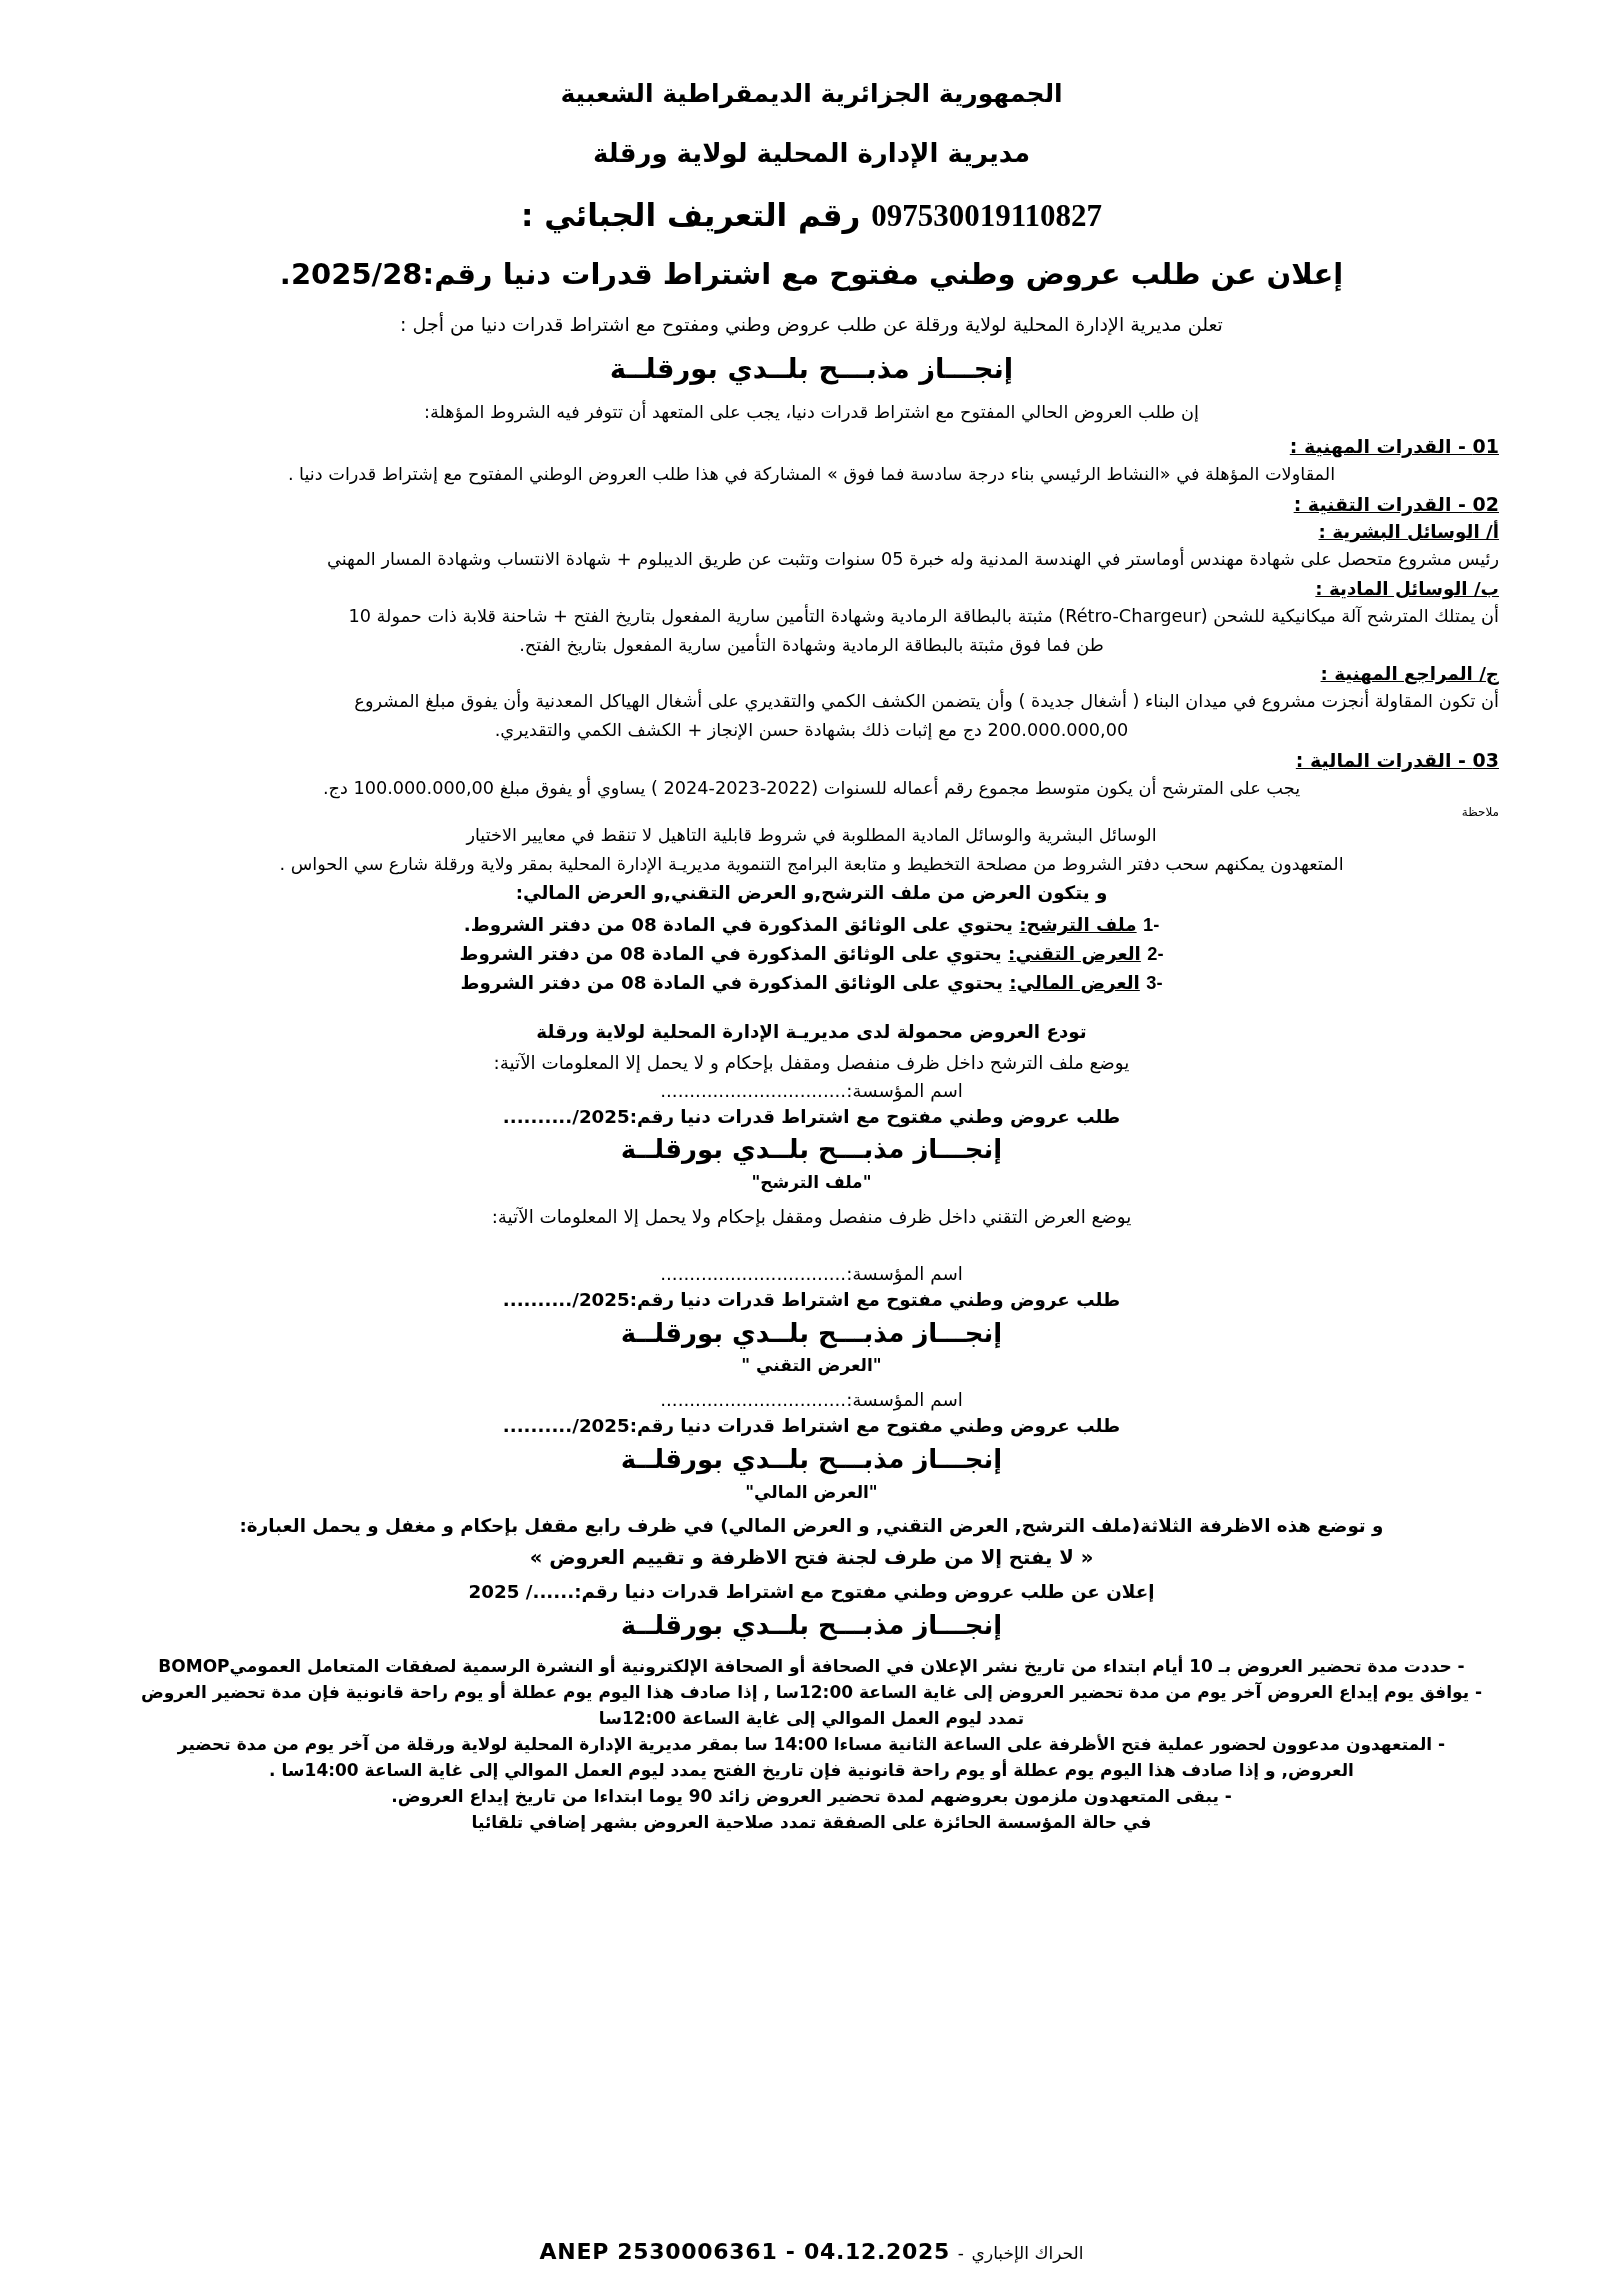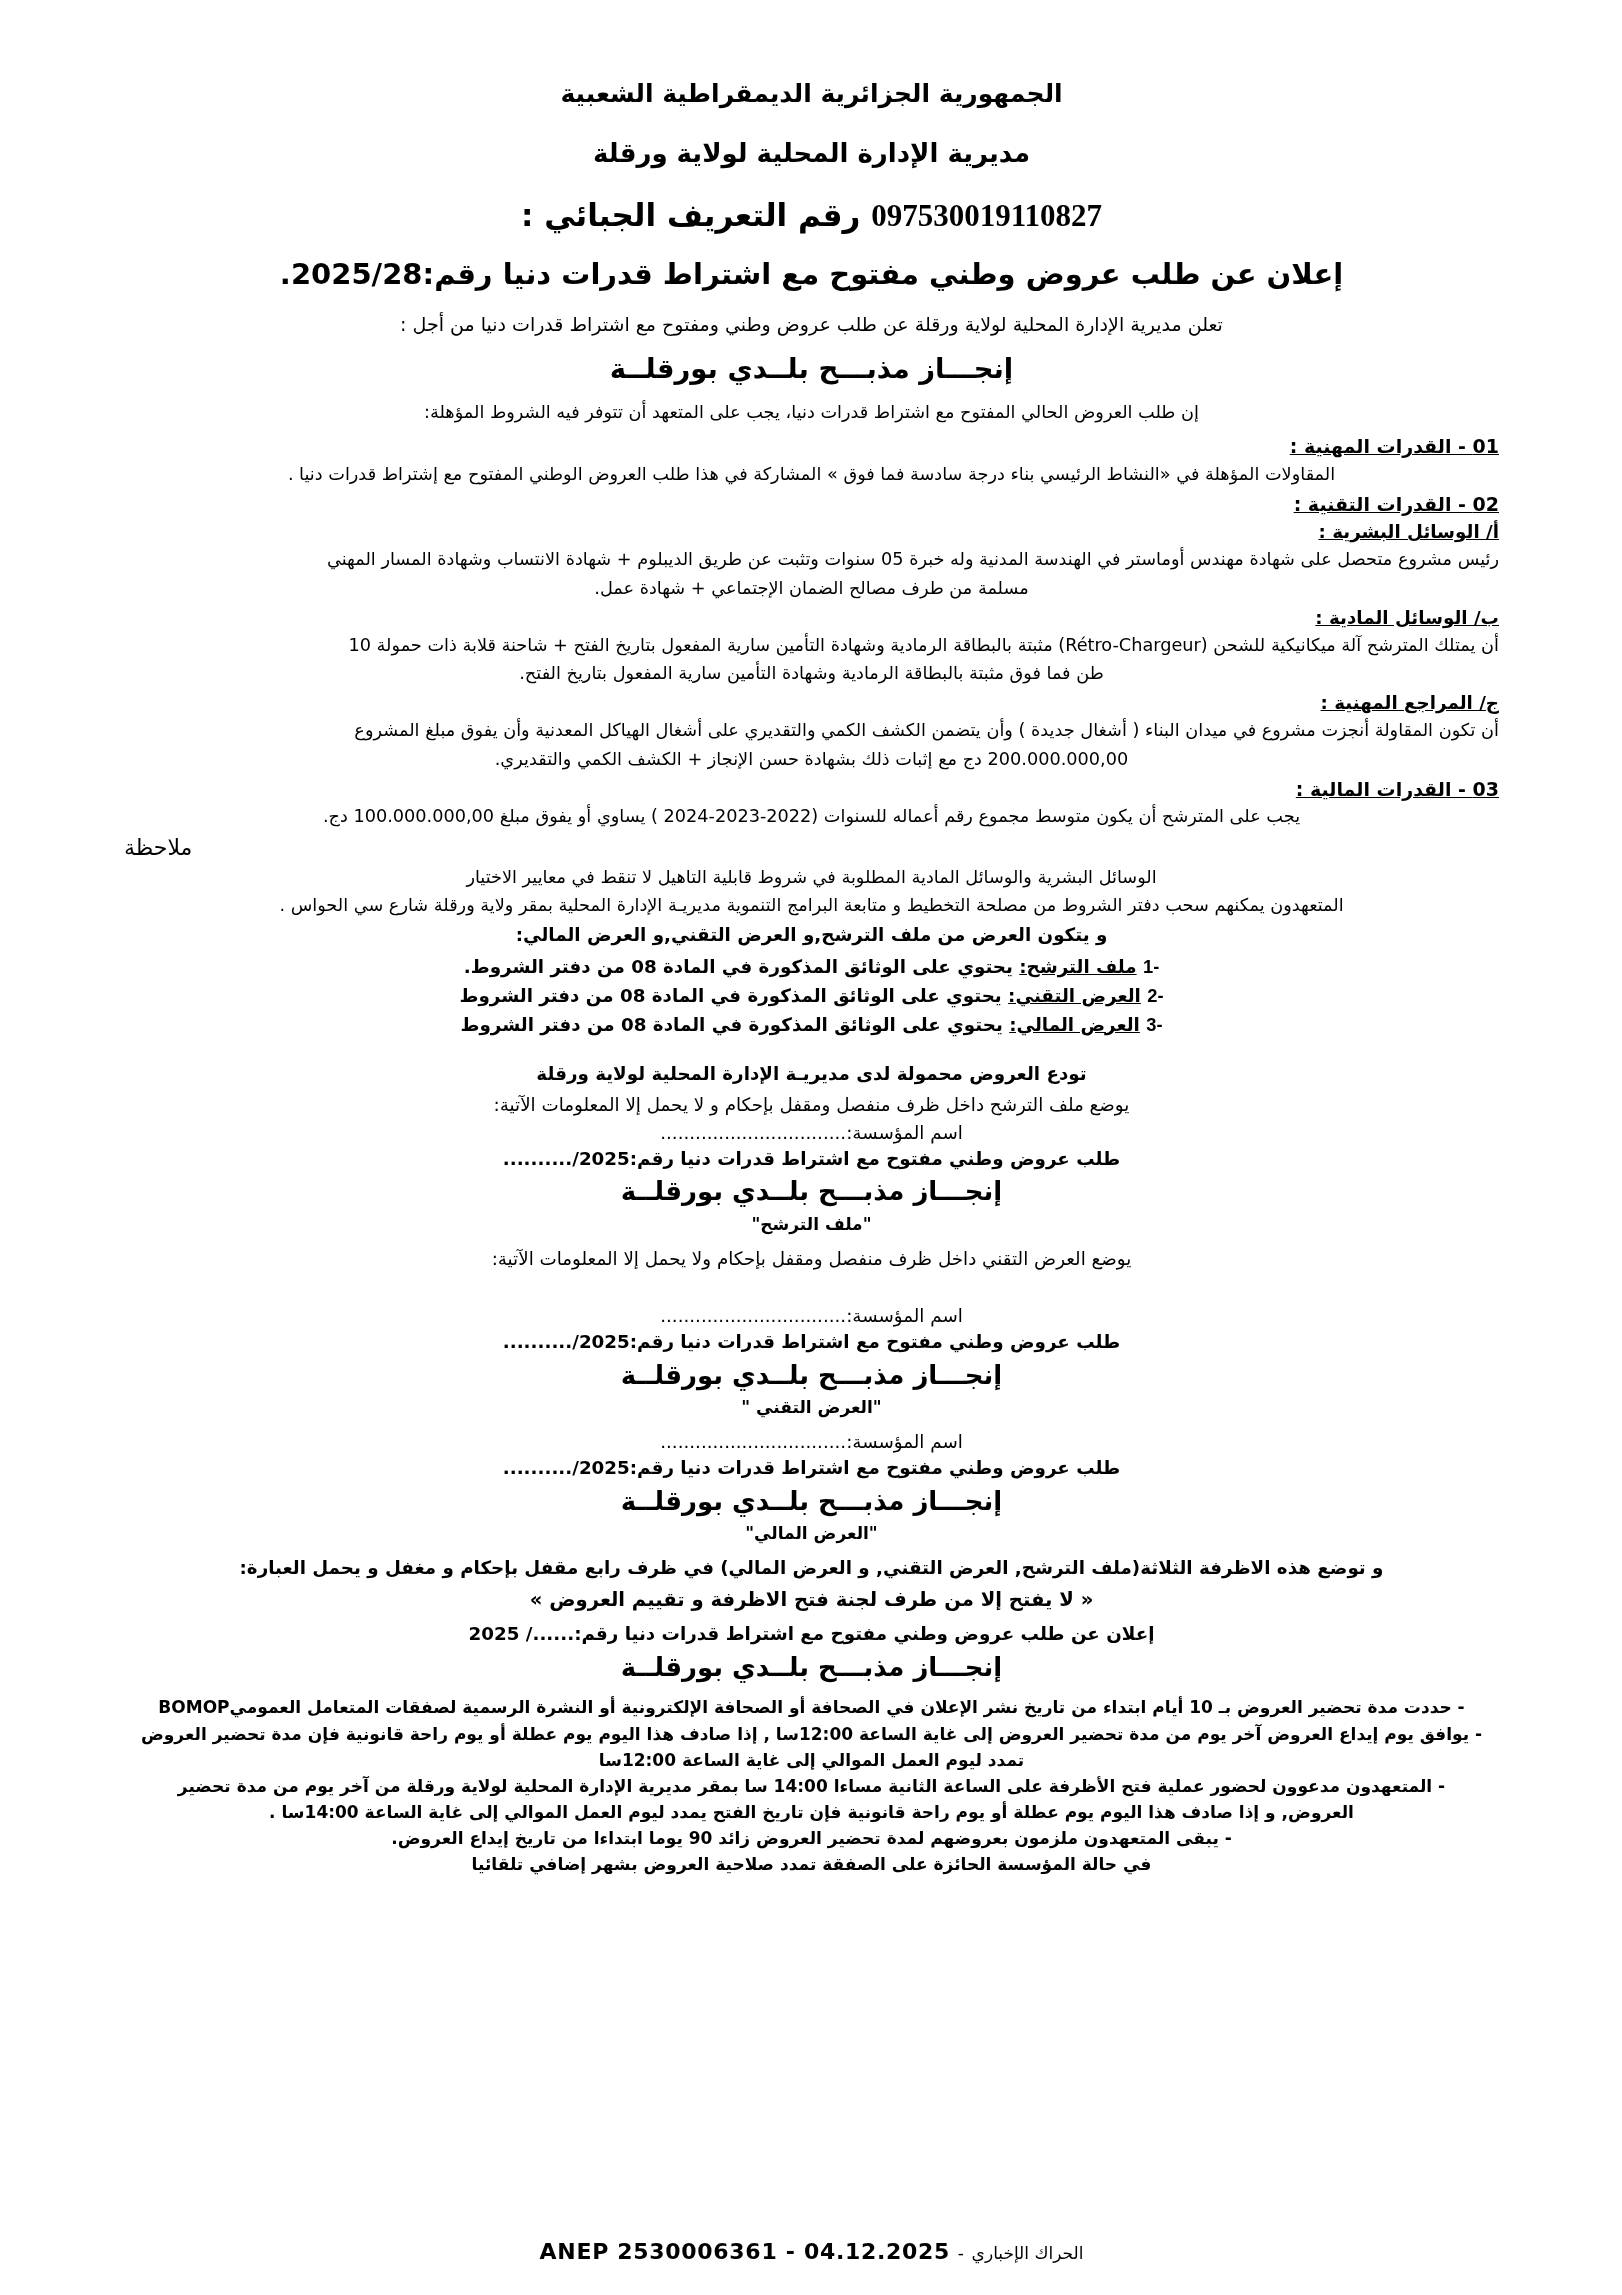--- a/index.html
+++ b/index.html
@@ -110,22 +110,22 @@
     line-height: 1.34;
     direction: rtl;
   }
   .para-c {
     text-align: center;
     font-size: 17.7px;
     margin: 0 0 5.2px 0;
     line-height: 1.34;
   }
   .note-head {
-    text-align: left;
-    font-size: 22px;
+    text-align: right;
+    font-size: 12px;
     margin: 0 0 2.6px 0;
     line-height: 1.3;
   }
   .blk-b {
     text-align: center;
     font-size: 18.3px;
     font-weight: bold;
     margin: 0 0 6.5px 0;
     line-height: 1.34;
   }
@@ -272,21 +272,20 @@
 
   <div class="lead-line">إن طلب العروض الحالي المفتوح مع اشتراط قدرات دنيا، يجب على المتعهد أن تتوفر فيه الشروط المؤهلة:</div>
 
   <div class="sec-head">01 - القدرات المهنية :</div>
   <div class="para-c">المقاولات المؤهلة في «النشاط الرئيسي بناء درجة سادسة فما فوق » المشاركة في هذا طلب العروض الوطني المفتوح مع إشتراط قدرات دنيا .</div>
 
   <div class="sec-head">02 - القدرات التقنية :</div>
 
   <div class="sub-head">أ/ الوسائل البشرية :</div>
   <div class="para">رئيس مشروع متحصل على شهادة مهندس أوماستر في الهندسة المدنية وله خبرة 05 سنوات وتثبت عن طريق الديبلوم +  شهادة الانتساب وشهادة المسار المهني</div>
-  <div class="para-c">مسلمة من طرف مصالح الضمان الإجتماعي + شهادة عمل.</div>
 
   <div class="sub-head">ب/ الوسائل المادية :</div>
   <div class="para">أن يمتلك المترشح آلة ميكانيكية للشحن (Rétro-Chargeur) مثبتة بالبطاقة الرمادية وشهادة التأمين سارية المفعول بتاريخ الفتح + شاحنة قلابة ذات حمولة 10</div>
   <div class="para-c">طن فما فوق مثبتة بالبطاقة الرمادية وشهادة التأمين سارية المفعول بتاريخ الفتح.</div>
 
   <div class="sub-head">ج/ المراجع المهنية :</div>
   <div class="para">أن تكون المقاولة أنجزت مشروع في ميدان البناء ( أشغال جديدة ) وأن يتضمن الكشف الكمي والتقديري على أشغال الهياكل المعدنية وأن يفوق مبلغ المشروع</div>
   <div class="para-c">
     <span class="num-inline">200.000.000,00</span>
     <span>دج مع إثبات ذلك بشهادة حسن الإنجاز  + الكشف الكمي والتقديري.</span>

